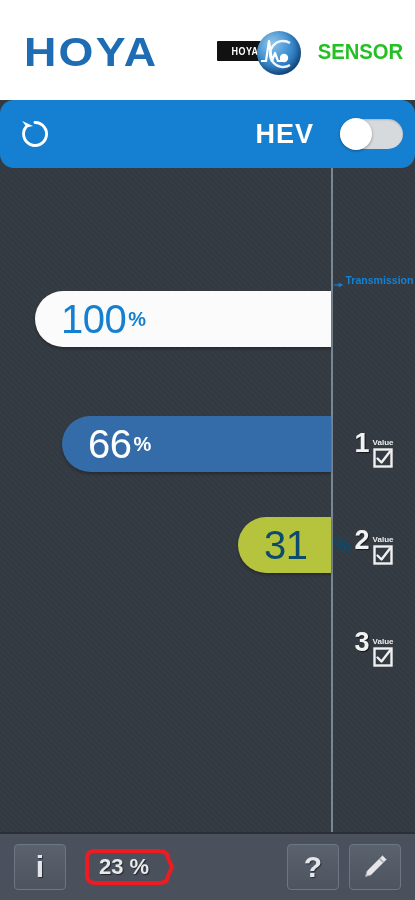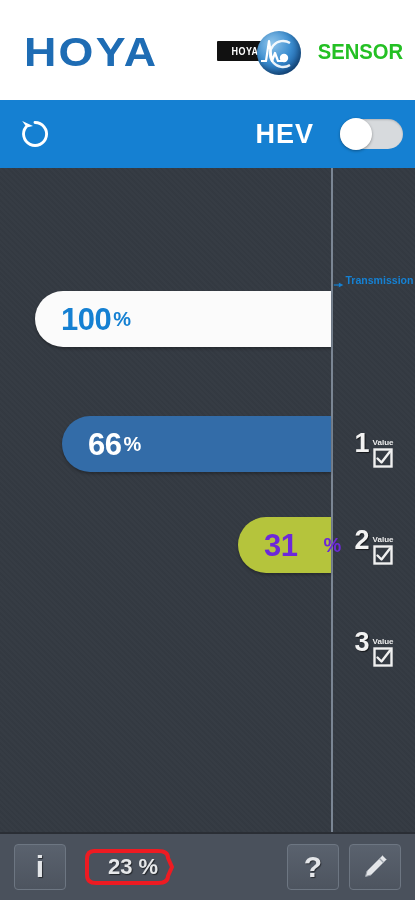--- a/index.html
+++ b/index.html
@@ -46,21 +46,21 @@
   }
   .sensor-word {
     color:#24c024; font-size:22px; font-weight:bold; letter-spacing:0px;
     transform:scaleX(.92); line-height:1;
   }
 
   
   .toolbar {
     position:absolute; left:0; top:100px; width:415px; height:68px;
     background:#1580d2;
-    display:flex; align-items:center;
+    display:flex; align-items:center;border-radius:14px;
   }
   .reset-btn {
     width:70px; height:68px; display:flex; align-items:center; justify-content:center;
     cursor:pointer;
   }
   .toolbar-spacer { flex:1; }
   .hev-label {
     color:#ffffff; font-size:27px; font-weight:bold; letter-spacing:1px;
     margin-right:26px;
   }
@@ -89,31 +89,31 @@
 
   
   .bar {
     position:absolute;
     height:56px;
     border-top-left-radius:28px; border-bottom-left-radius:28px;
     display:flex; align-items:center;
     box-shadow:0 2px 3px rgba(0,0,0,.28);
   }
   .bar .val {
-    font-size:31px; font-weight:bold; line-height:1;
+    font-size:40px; font-weight:normal; line-height:1;
     margin-left:26px; letter-spacing:-.5px;
   }
   .bar .pct { font-size:20px; font-weight:bold; margin-left:2px; }
 
   #bar-0 { left:35px;  right:84px; top:123px; background:#fbfbfb; }
   #bar-0 .val, #bar-0 .pct { color:#1580d2; }
   #bar-1 { left:62px;  right:84px; top:248px; background:#336ca8; }
   #bar-1 .val, #bar-1 .pct { color:#ffffff; }
   #bar-2 { left:238px; right:84px; top:349px; background:#b5c43c; }
-  #bar-2 .val, #bar-2 .pct { color:#6d28d9;margin-left:26px; }
+  #bar-2 .val, #bar-2 .pct { color:#0c4a6e;margin-left:26px; }
 
   
   .rail { position:absolute; left:333px; top:0; width:82px; height:664px; }
   .rail-transmission {
     position:absolute; left:0; top:100px; width:82px;
     display:flex; flex-direction:row; align-items:flex-start; cursor:pointer;
   }
   .rail-transmission .t-label {
     color:#1580d2; font-size:11px; font-weight:bold; margin-top:6px;
     white-space:nowrap; transform:scaleX(.96);
@@ -155,21 +155,21 @@
     text-shadow:1px 1px 1px rgba(0,0,0,.5);
   }
   #btn-info { margin-left:14px; }
   #btn-help { margin-left:auto; }
   #btn-edit { margin-left:10px; margin-right:14px; }
 
   .percent-readout {
     position:relative; margin-left:24px;
     color:#e6e8ea; font-size:22px; font-weight:bold;
     text-shadow:1px 1px 1px rgba(0,0,0,.55);
-    padding:4px 18px;
+    padding:4px 9px;
   }
   .annot-ring {
     position:absolute; left:-6px; top:-3px; width:90px; height:40px;
     pointer-events:none;
   }
 </style>
 </head>
 <body>
 
 <div class="app">

